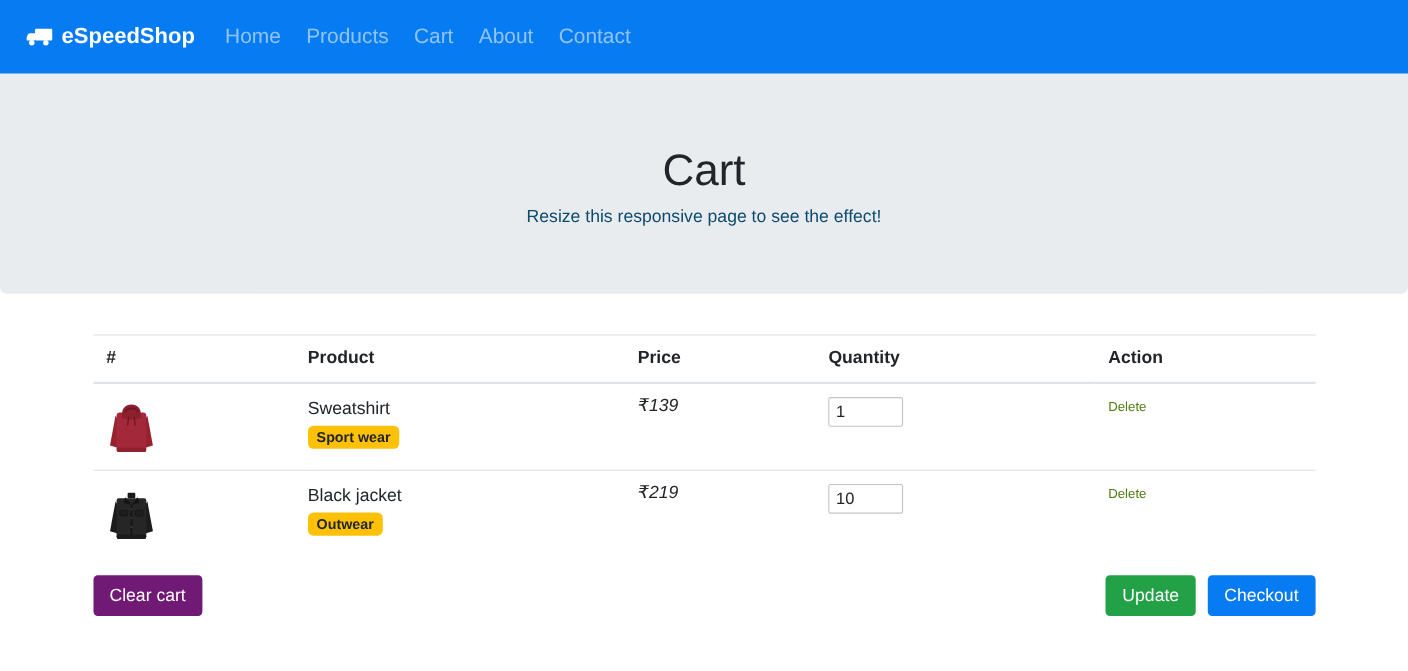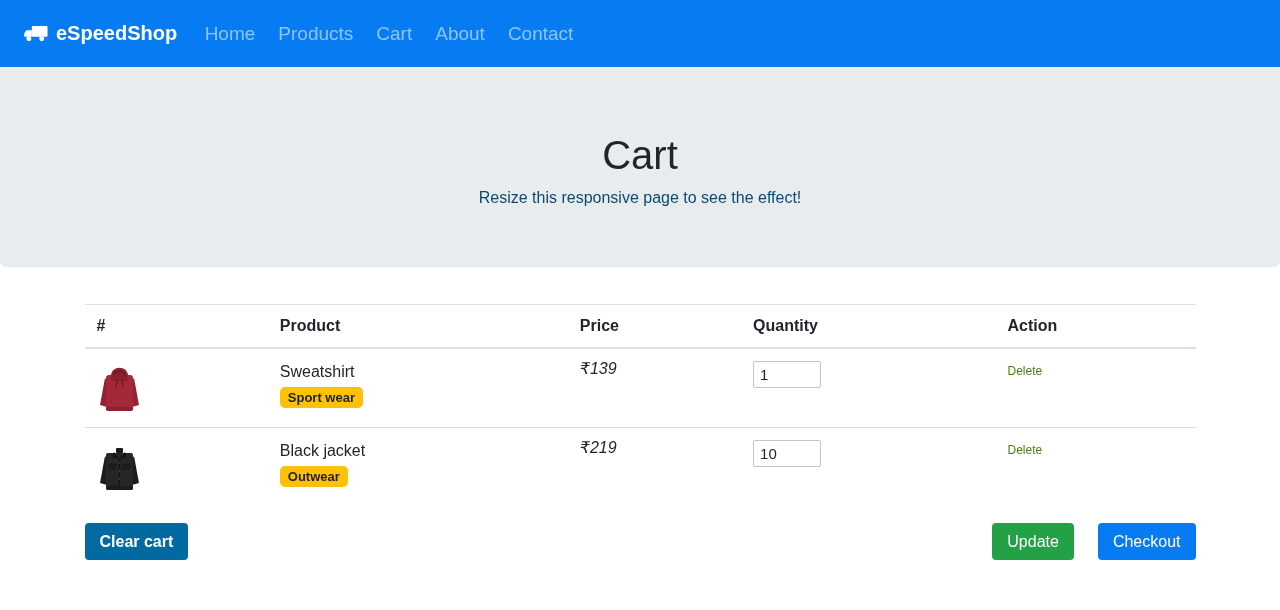--- a/index.html
+++ b/index.html
@@ -116,32 +116,32 @@
     padding-top: 2px;
   }
 
   
   .actions {
     display: flex;
     justify-content: space-between;
     align-items: center;
     margin-top: 17px;
   }
-  .actions-right { display: flex; gap: 24px; }
+  .actions-right { display: flex; gap: 11px; }
   .btn {
     border: none;
     border-radius: 4px;
     color: #ffffff;
     font-size: 16px;
     font-family: "Liberation Sans", "DejaVu Sans", sans-serif;
     padding: 8px 15px;
     height: 37px;
     cursor: pointer;
   }
-  .btn-danger  { background: #0369a1; font-weight: bold; }
+  .btn-danger  { background: #701a75; }
   .btn-success { background: #23a147; }
   .btn-primary { background: #077bf2; }
 </style>
 </head>
 <body>
 
 <nav class="navbar">
   <div class="brand">
     <span>
       <svg width="24" height="19" viewBox="0 0 26 20" fill="#ffffff" xmlns="http://www.w3.org/2000/svg">

